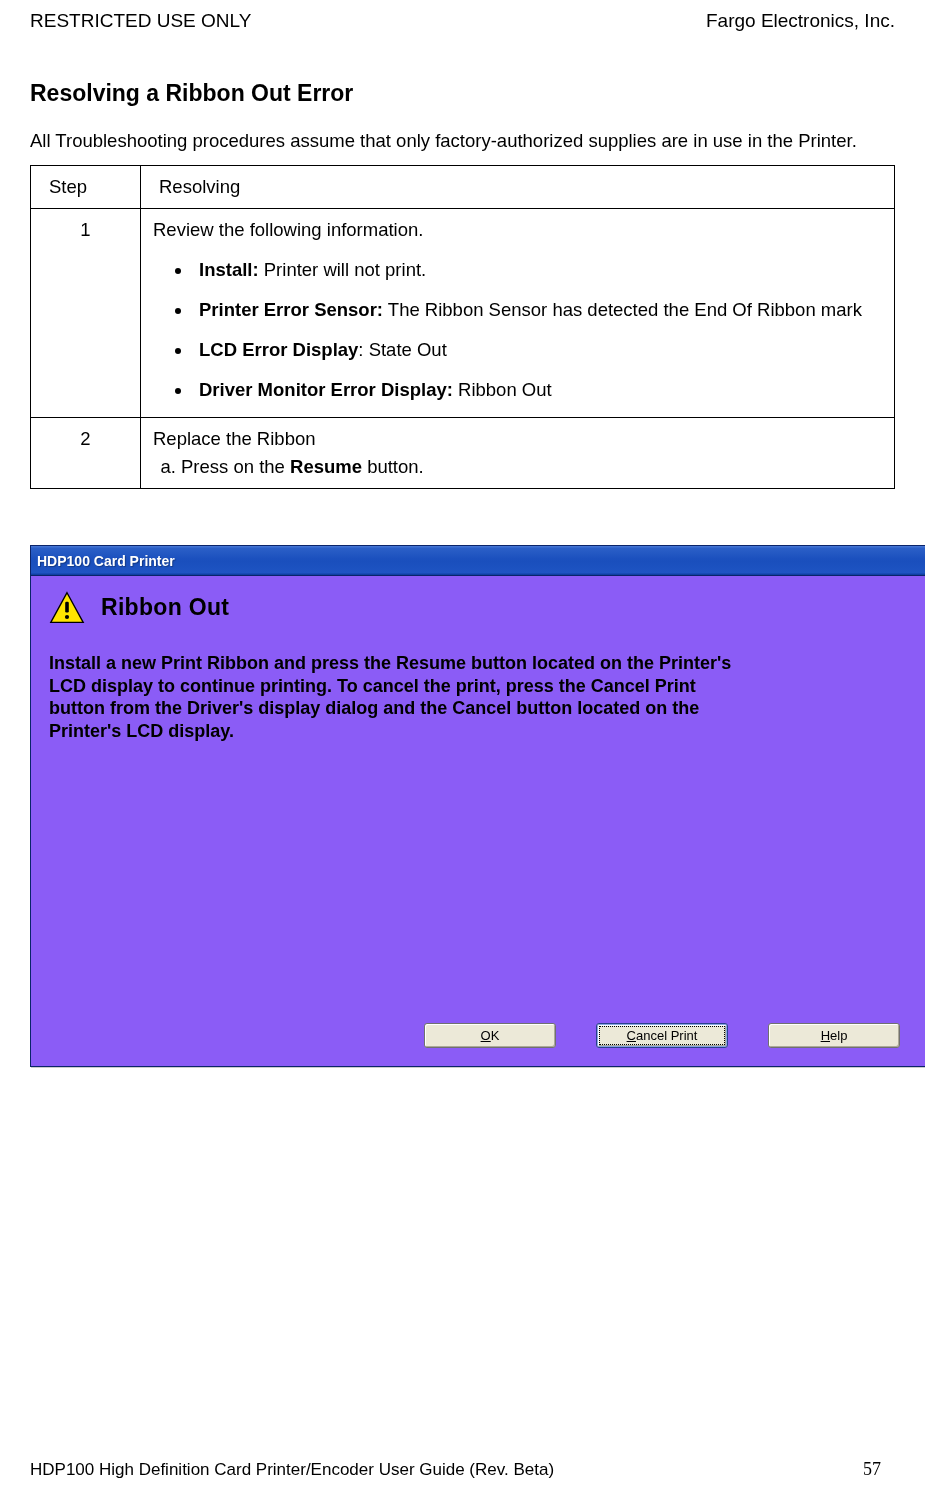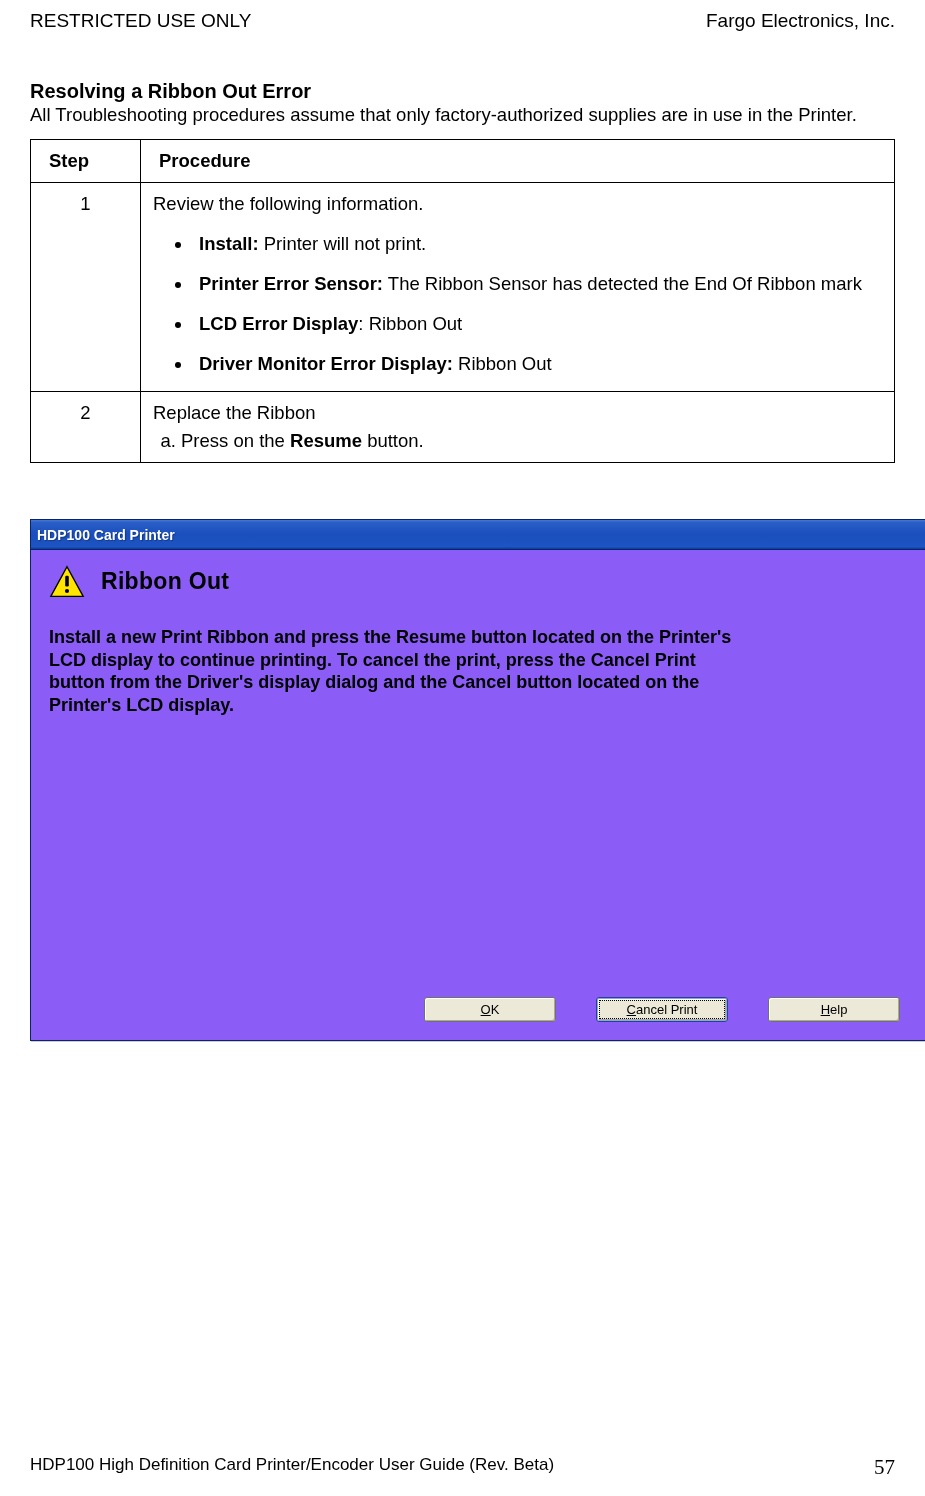--- a/index.html
+++ b/index.html
@@ -12,41 +12,42 @@
       position: relative;
       padding: 10px 30px 0 30px;
     }
     .header-line {
       display: flex;
       justify-content: space-between;
       font-size: 19px;
       margin-bottom: 48px;
     }
     h2.section-title {
-      font-size: 20px;
+      font-size: 23px;
       font-weight: bold;
+      margin-bottom: 22px;
     }
     .intro {
       font-size: 18.5px;
       line-height: 1.3;
       margin-bottom: 12px;
     }
     table.steps {
       width: 100%;
       border-collapse: collapse;
       font-size: 18.5px;
     }
     table.steps th, table.steps td {
       border: 1px solid #000;
       padding: 10px 12px;
       vertical-align: top;
       text-align: left;
     }
     table.steps th {
-      font-weight: bold;
+      font-weight: normal;
       padding-left: 18px;
     }
     table.steps td.step-col { text-align: center; width: 110px; }
     .proc-list { list-style: disc; padding-left: 40px; margin-top: 18px; }
     .proc-list li { margin-bottom: 18px; padding-left: 6px; }
     .proc-list li:last-child { margin-bottom: 6px; }
     .sub-ol { list-style: lower-alpha; padding-left: 28px; margin-top: 6px; }
 
     
     .dialog-wrap { margin-top: 56px; }
@@ -107,63 +108,63 @@
       outline: 1px dotted #000;
       outline-offset: -4px;
       border: 1px solid #2a3f8e;
       box-shadow: 0 0 0 1px #88a7e0 inset, inset 2px 2px 0 #fff, inset -2px -2px 0 #aca899;
     }
     .underline { text-decoration: underline; }
 
     .footer-line {
       position: absolute;
       left: 30px;
-      right: 30px;
+      right: 44px;
       bottom: 16px;
       display: flex;
       justify-content: space-between;
-      align-items: flex-start;
+      align-items: flex-end;
       font-size: 17px;
     }
-    .page-num { font-family: "Times New Roman", serif; font-size: 21px; }
+    .page-num { font-family: "Times New Roman", serif; font-size: 18px; }
     .bold { font-weight: bold; }
   </style>
 </head>
 <body>
 
 <div class="header-line">
   <span>RESTRICTED USE ONLY</span>
   <span>Fargo Electronics, Inc.</span>
 </div>
 
 <h2 class="section-title">Resolving a Ribbon Out Error</h2>
 
 <p class="intro">All Troubleshooting procedures assume that only factory-authorized supplies are in use in the Printer.</p>
 
 <table class="steps">
   <thead>
     <tr>
       <th>Step</th>
-      <th>Procedure</th>
+      <th>Resolving</th>
     </tr>
   </thead>
   <tbody>
     <tr>
       <td class="step-col">1</td>
       <td>
         <span>Review the following information.</span>
         <ul class="proc-list">
           <li>
             <span class="bold">Install:</span><span> Printer will not print.</span>
           </li>
           <li>
             <span class="bold">Printer Error Sensor:</span><span> The Ribbon Sensor has detected the End Of Ribbon mark</span>
           </li>
           <li>
-            <span class="bold">LCD Error Display</span><span>: Ribbon Out</span>
+            <span class="bold">LCD Error Display</span><span>: State Out</span>
           </li>
           <li>
             <span class="bold">Driver Monitor Error Display:</span><span> Ribbon Out</span>
           </li>
         </ul>
       </td>
     </tr>
     <tr>
       <td class="step-col">2</td>
       <td>

